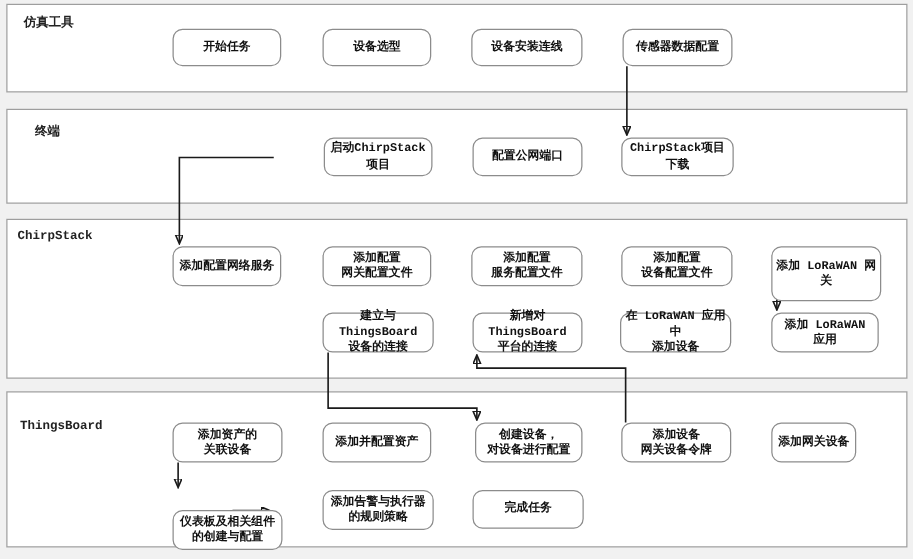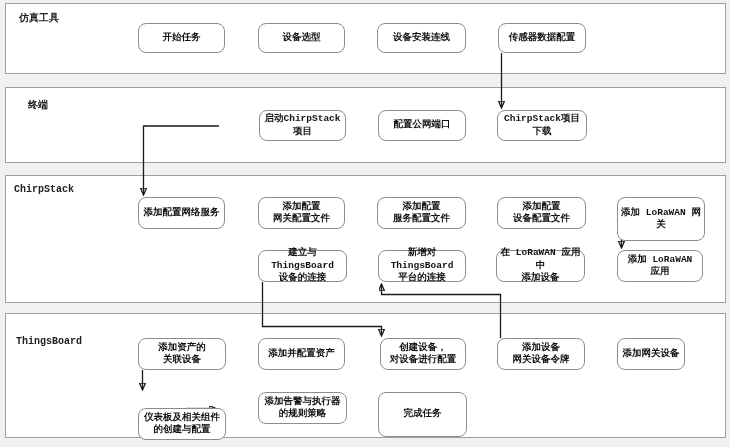--- a/index.html
+++ b/index.html
@@ -118,15 +118,15 @@
   <div class="node" style="left:340px;top:338px;width:86px;height:32px">创建设备，
 对设备进行配置</div>
   <div class="node" style="left:457px;top:338px;width:88px;height:32px">添加设备
 网关设备令牌</div>
   <div class="node" style="left:577px;top:338px;width:68px;height:32px">添加网关设备</div>
 
   <div class="node" style="left:98px;top:408px;width:88px;height:32px">仪表板及相关组件
 的创建与配置</div>
   <div class="node" style="left:218px;top:392px;width:89px;height:32px">添加告警与执行器
 的规则策略</div>
-  <div class="node" style="left:338px;top:392px;width:89px;height:45px">完成任务</div>
+  <div class="node" style="left:338px;top:392px;width:89px;height:31px">完成任务</div>
 
 </div>
 
 </body></html>

